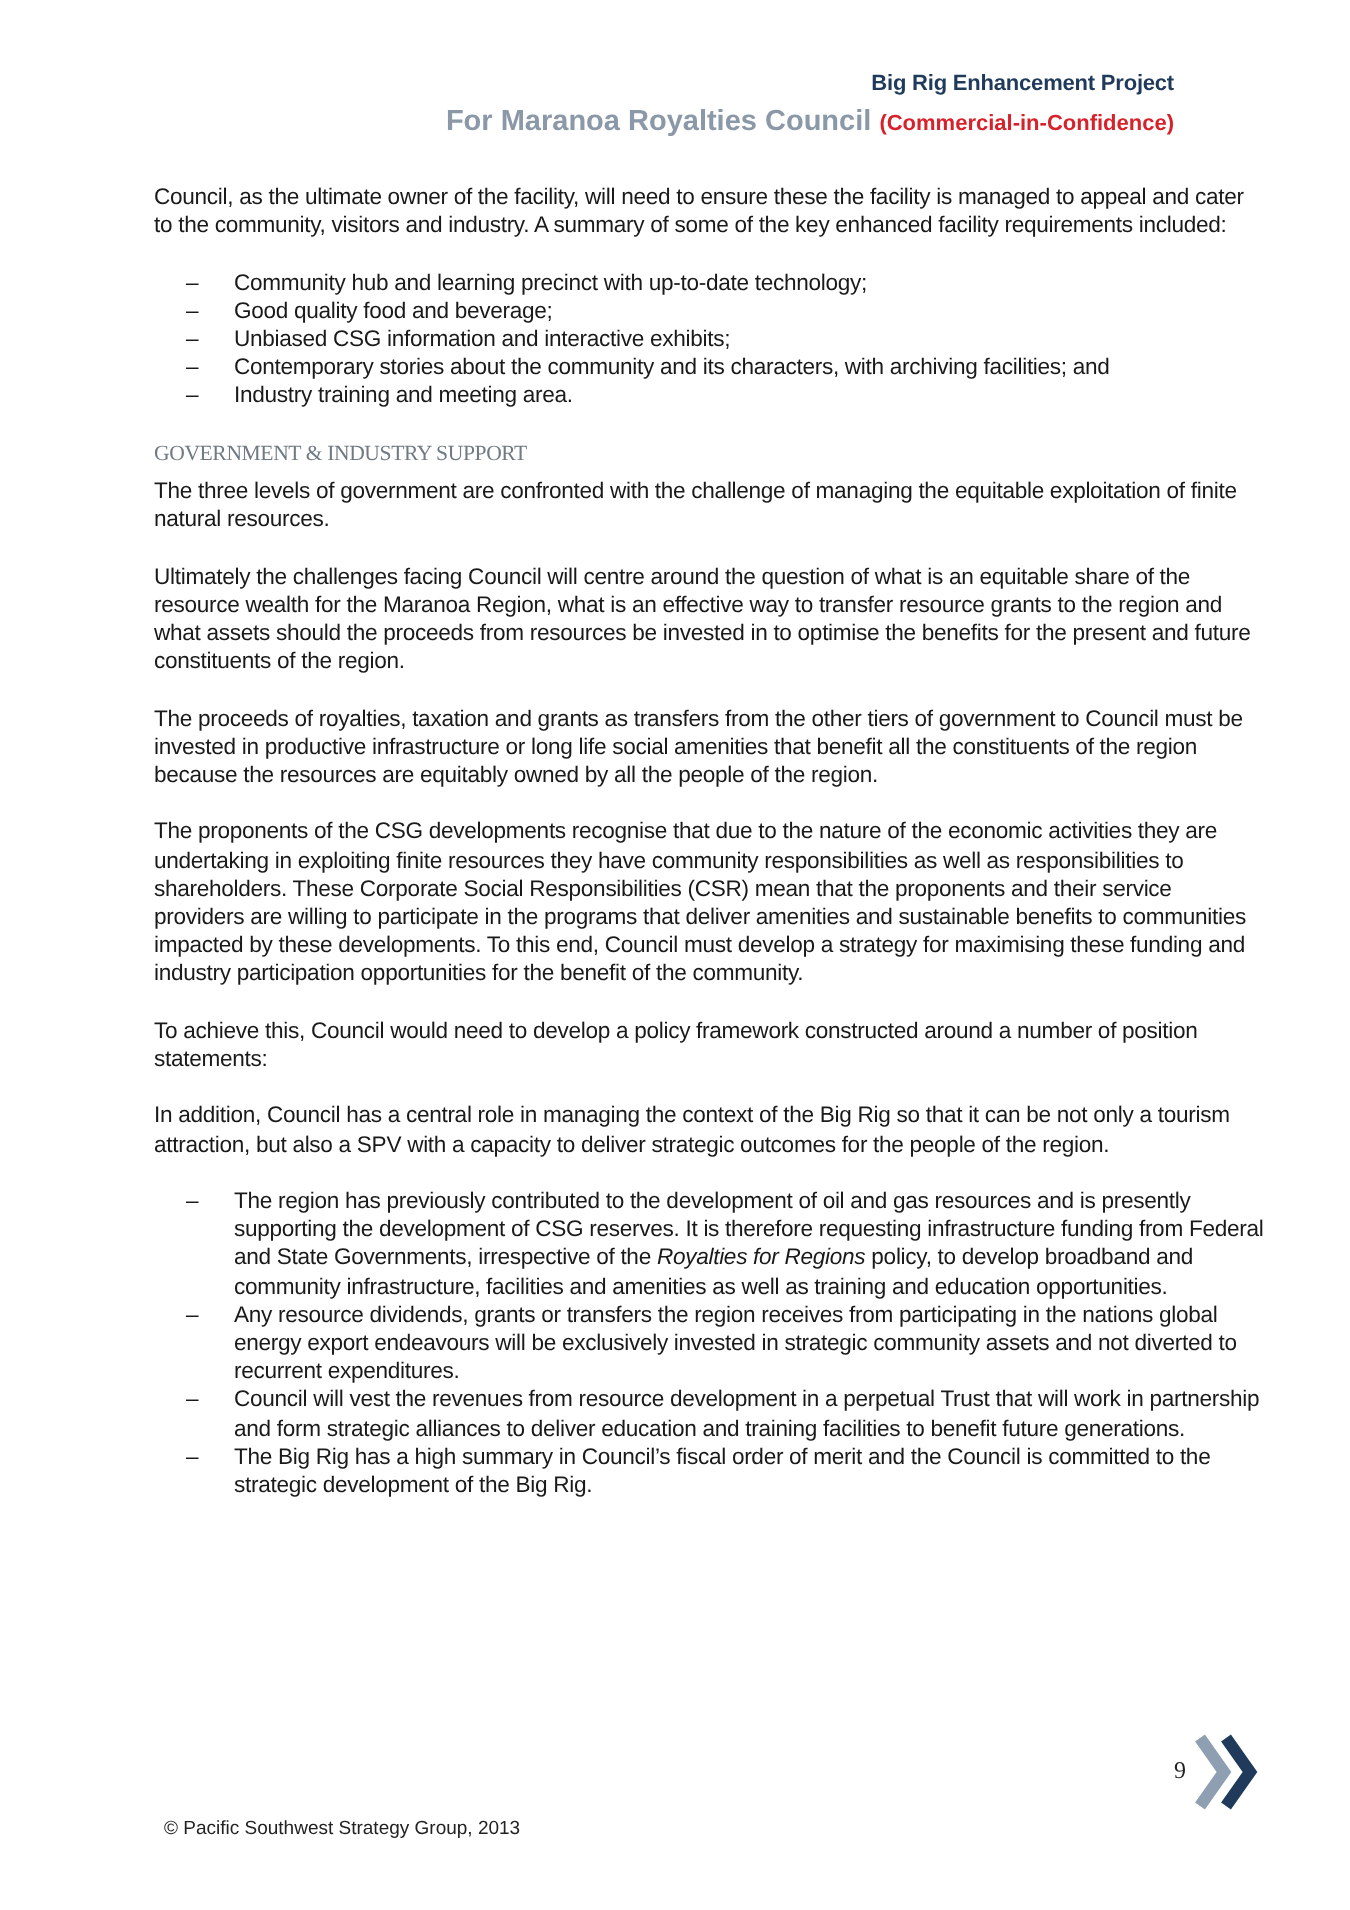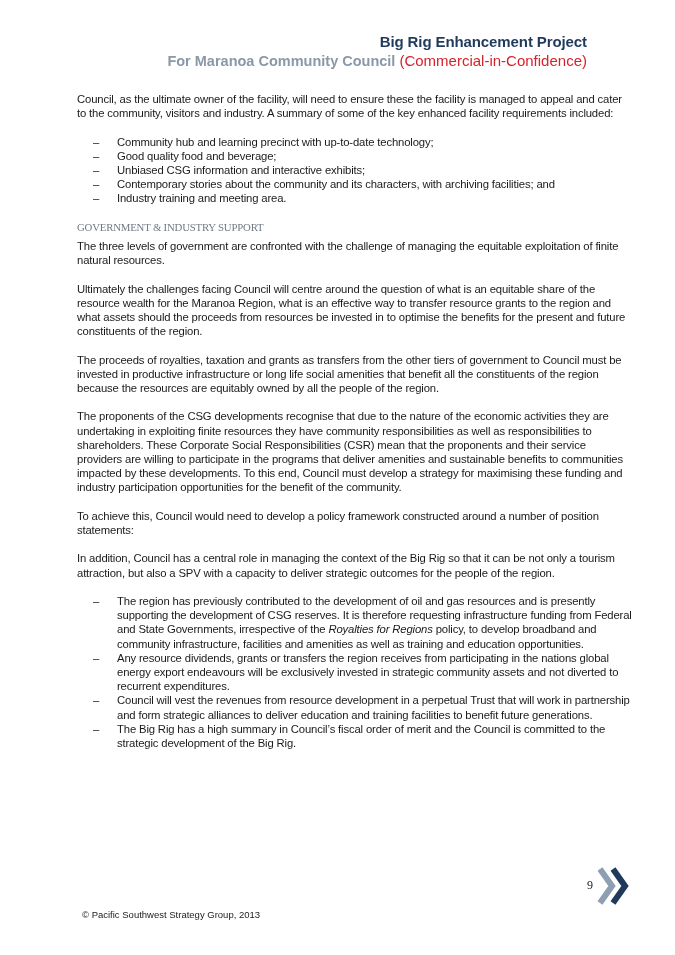--- a/index.html
+++ b/index.html
@@ -1,39 +1,39 @@
 <!DOCTYPE html>
 <html><head>
 <meta charset="utf-8">
 <style>
   html, body { margin: 0; padding: 0; background: #ffffff; }
   body { width: 675px; height: 955px; position: relative; overflow: hidden;
          font-family: "Liberation Sans", sans-serif; color: #1a1a1a; }
   .header { position: absolute; right: 88px; top: 33px; text-align: right; }
-  .h-title { font-size: 15px; font-weight: bold; color: #1f3a5a; line-height: 18px; letter-spacing: -0.1px; }
+  .h-title { font-size: 11px; font-weight: bold; color: #1f3a5a; line-height: 18px; letter-spacing: -0.1px; }
   .h-sub { font-size: 14.5px; font-weight: bold; color: #8a98a8; line-height: 18px; margin-top: 1px; }
-  .h-conf { font-size: 15px; font-weight: normal; color: #d8222b; }
+  .h-conf { font-size: 11px; font-weight: bold; color: #d8222b; }
   .content { position: absolute; left: 77px; top: 92px; width: 555px; font-size: 11.3px; line-height: 14.2px; letter-spacing: -0.15px; }
   p { margin: 0 0 14.2px 0; }
   ul { list-style: none; margin: 0 0 14.2px 0; padding: 0; }
   li { position: relative; padding-left: 40px; }
   li .dash { position: absolute; left: 16px; top: 0; }
   .sec-head { color: #707a84; font-size: 10.8px; margin: 0 0 5px 0; letter-spacing: -0.2px; font-family: Liberation Serif, serif; }
   .footer-copy { position: absolute; left: 82px; top: 909px; font-size: 9.5px; color: #222; }
   .page-num { position: absolute; left: 587px; top: 878px; font-size: 12px; font-family: "Liberation Serif", serif; color: #222; }
   .chev { position: absolute; left: 597px; top: 866px; }
   em { font-style: italic; }
 </style>
 </head>
 <body>
 
 <div class="header">
   <div class="h-title">Big Rig Enhancement Project</div>
   <div class="h-sub">
-    <span>For Maranoa Community Council</span>
+    <span>For Maranoa Royalties Council</span>
     <span class="h-conf">(Commercial-in-Confidence)</span>
   </div>
 </div>
 
 <div class="content">
   <p>Council, as the ultimate owner of the facility, will need to ensure these the facility is managed to appeal and cater to the community, visitors and industry. A summary of some of the key enhanced facility requirements included:</p>
   <ul>
     <li><span class="dash">–</span><span>Community hub and learning precinct with up-to-date technology;</span></li>
     <li><span class="dash">–</span><span>Good quality food and beverage;</span></li>
     <li><span class="dash">–</span><span>Unbiased CSG information and interactive exhibits;</span></li>

